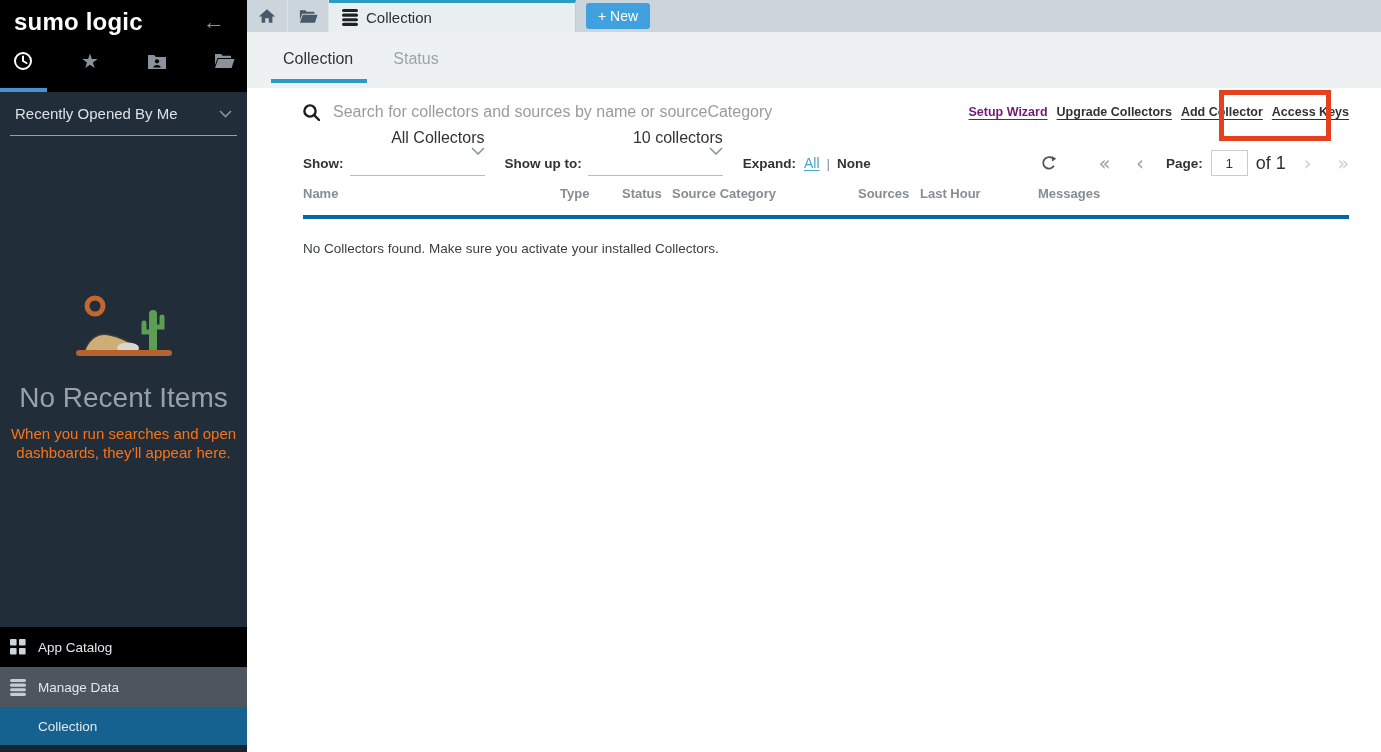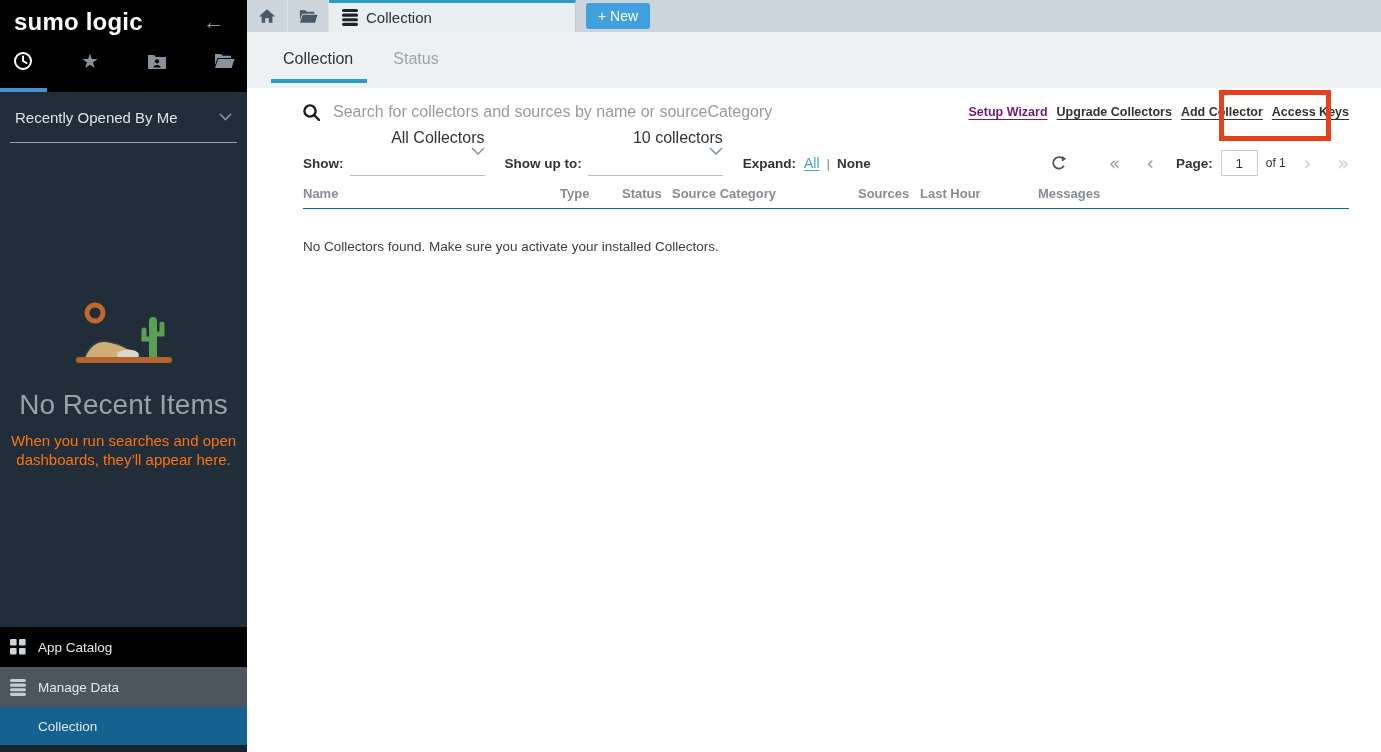--- a/index.html
+++ b/index.html
@@ -10,21 +10,21 @@
   
   .sidebar { position:relative; width:247px; height:752px; background:#222d3a; flex:0 0 247px; }
   .sb-header { position:relative; height:92px; background:#000; }
   .sb-logo-row { display:flex; align-items:center; justify-content:space-between; padding:8px 16px 0 14px; }
   .sb-logo { color:#fff; font-size:24px; font-weight:bold; letter-spacing:0.2px; }
   .sb-collapse { color:#8793a0; font-size:22px; line-height:22px; cursor:pointer; margin-right:6px; }
   .sb-tabs { display:flex; justify-content:space-between; align-items:center; padding:14px 12px 0 12px; }
   .sb-tab { width:22px; height:22px; display:flex; align-items:center; justify-content:center; cursor:pointer; }
   .sb-star { color:#8a939b; font-size:20px; line-height:20px; }
   .sb-indicator { position:absolute; left:0; top:88px; width:47px; height:4px; background:#4a8fd2; }
-  .sb-dropdown { margin:0 10px; height:51px; display:flex; align-items:center; justify-content:space-between; border-bottom:1px solid #97a0a8; color:#dce1e5; font-size:15px; cursor:pointer; padding:0 5px;gap:11px; }
+  .sb-dropdown { margin:0 10px; height:44px; display:flex; align-items:center; justify-content:space-between; border-bottom:1px solid #97a0a8; color:#dce1e5; font-size:15px; cursor:pointer; padding:0 5px;gap:11px; }
   .sb-empty { margin-top:158px; text-align:center; }
   .sb-empty-title { margin-top:20px; color:#97a1ab; font-size:28px; font-weight:normal; }
   .sb-empty-desc { margin-top:10px; color:#f97316; font-size:15px; line-height:19px; }
   .sb-menu { position:absolute; left:0; right:0; bottom:0; }
   .sb-menu-item { display:flex; align-items:center; padding-left:10px; color:#e3e7ea; font-size:13.5px; cursor:pointer; }
   .sb-menu-item .mi-icon { width:16px; margin-right:12px; display:flex; }
   .mi-appcatalog { height:40px; background:#000; }
   .mi-managedata { height:40px; background:#4d555f; }
   .mi-collection { height:38px; background:#15618f; padding-left:38px; }
   .sb-menu-sliver { height:7px; background:#1a242e; }
@@ -62,24 +62,24 @@
   .link-all { font-size:14px; color:#4aa5ca; text-decoration:underline; text-underline-offset:2px; cursor:pointer; }
   .pipe { font-size:13.5px; color:#8a9096; margin:0 7px; }
   .none-opt { font-size:13.5px; font-weight:bold; color:#333; cursor:pointer; }
   .filter-right { display:flex; align-items:center; }
   .refresh-btn { display:flex; cursor:pointer; margin-right:42px; }
   .pager-chevron { font-size:19px; line-height:19px; color:#9aa0a6; cursor:pointer; font-family:"DejaVu Sans",sans-serif; }
   .pager-chevron.disabled { color:#ccd1d4; cursor:default; }
   .pg-first { margin-right:26px; } .pg-prev { margin-right:22px; }
   .pg-label { font-size:13.5px; font-weight:bold; color:#333; margin-right:8px; }
   .pg-input { width:37px; height:26px; border:1px solid #c9cdd0; text-align:center; font-size:13.5px; color:#333; font-family:inherit; outline:none; }
-  .pg-of { font-size:12px; color:#333; margin:0 18px 0 8px; }
+  .pg-of { font-size:18px; color:#333; margin:0 18px 0 8px; }
   .pg-next { margin-right:26px; }
 
-  .thead { display:grid; grid-template-columns:257px 62px 50px 186px 62px 118px auto; margin:10px 32px 16px 32px; padding-bottom:7px; border-bottom:1px solid #0369a1; }
+  .thead { display:grid; grid-template-columns:257px 62px 50px 186px 62px 118px auto; margin:10px 32px 8px 32px; padding-bottom:14px; border-bottom:4px solid #0369a1; }
   .thead span { font-size:13px; font-weight:bold; color:#868d93; white-space:nowrap; }
   .empty-msg { padding:14px 32px 0 32px; font-size:13.5px; color:#3a3f43; }
 
   .annotation-box { position:absolute; left:972px; top:90px; width:112px; height:51px; border:5px solid #e6411e; z-index:50; pointer-events:none; }
 </style>
 </head>
 <body>
 
 <div class="app">
 

